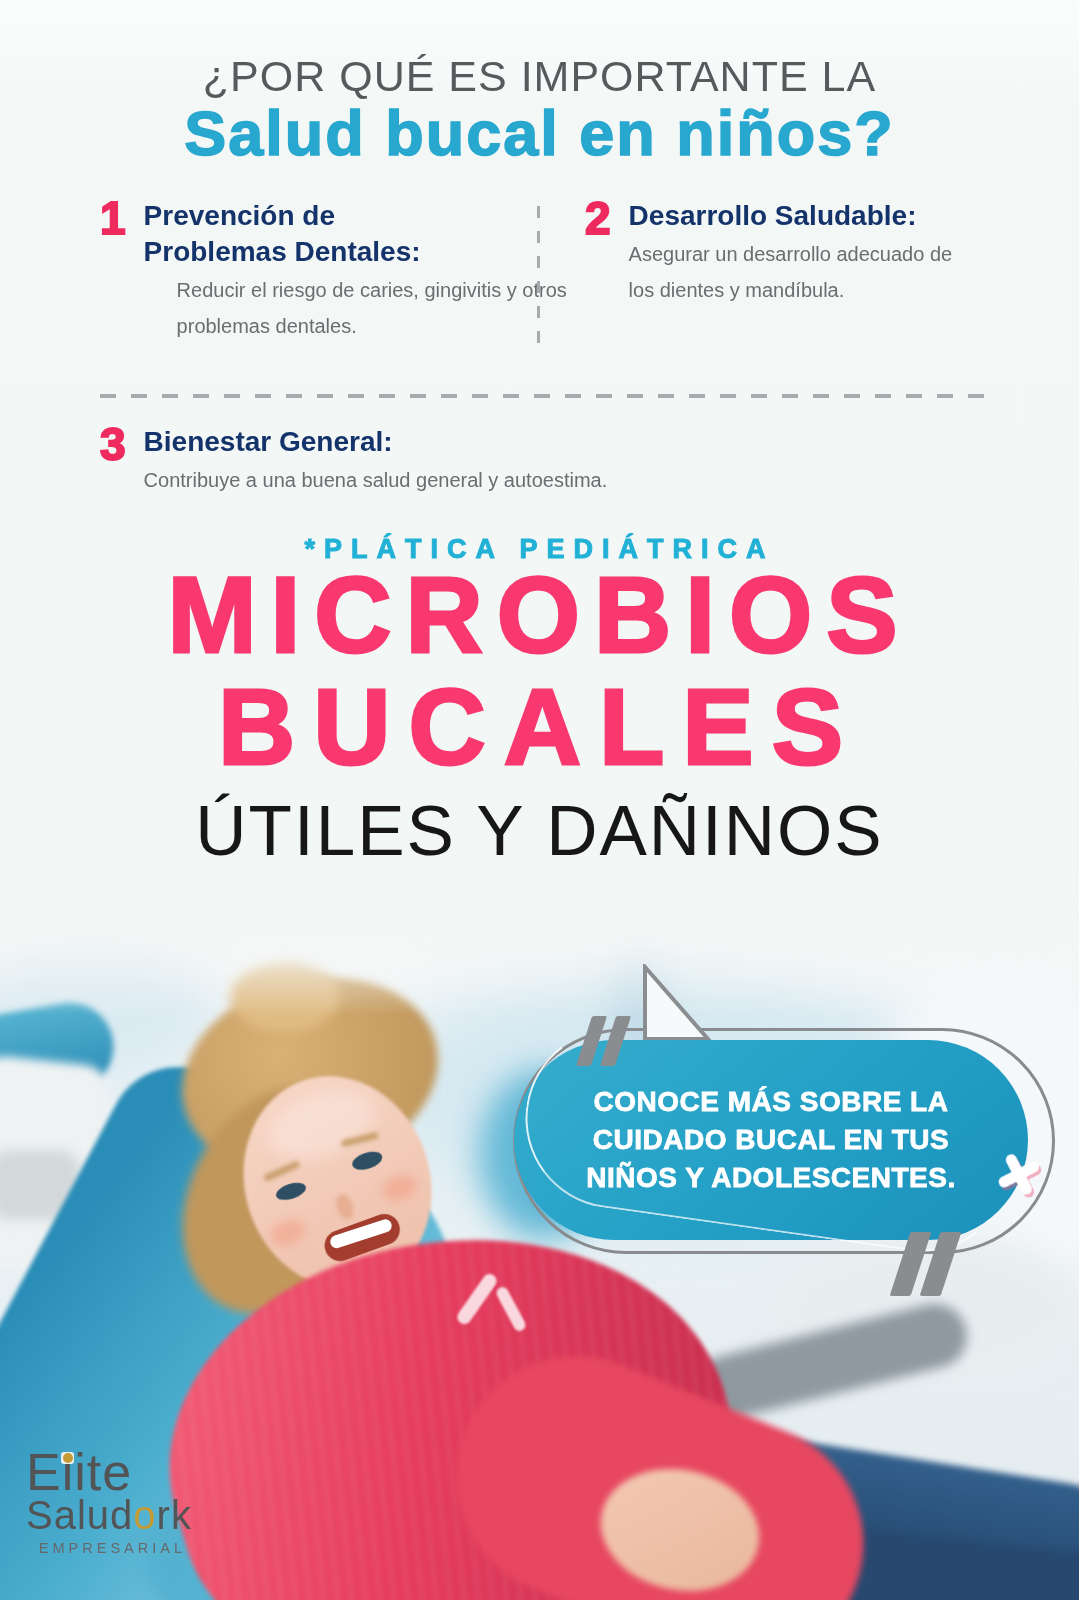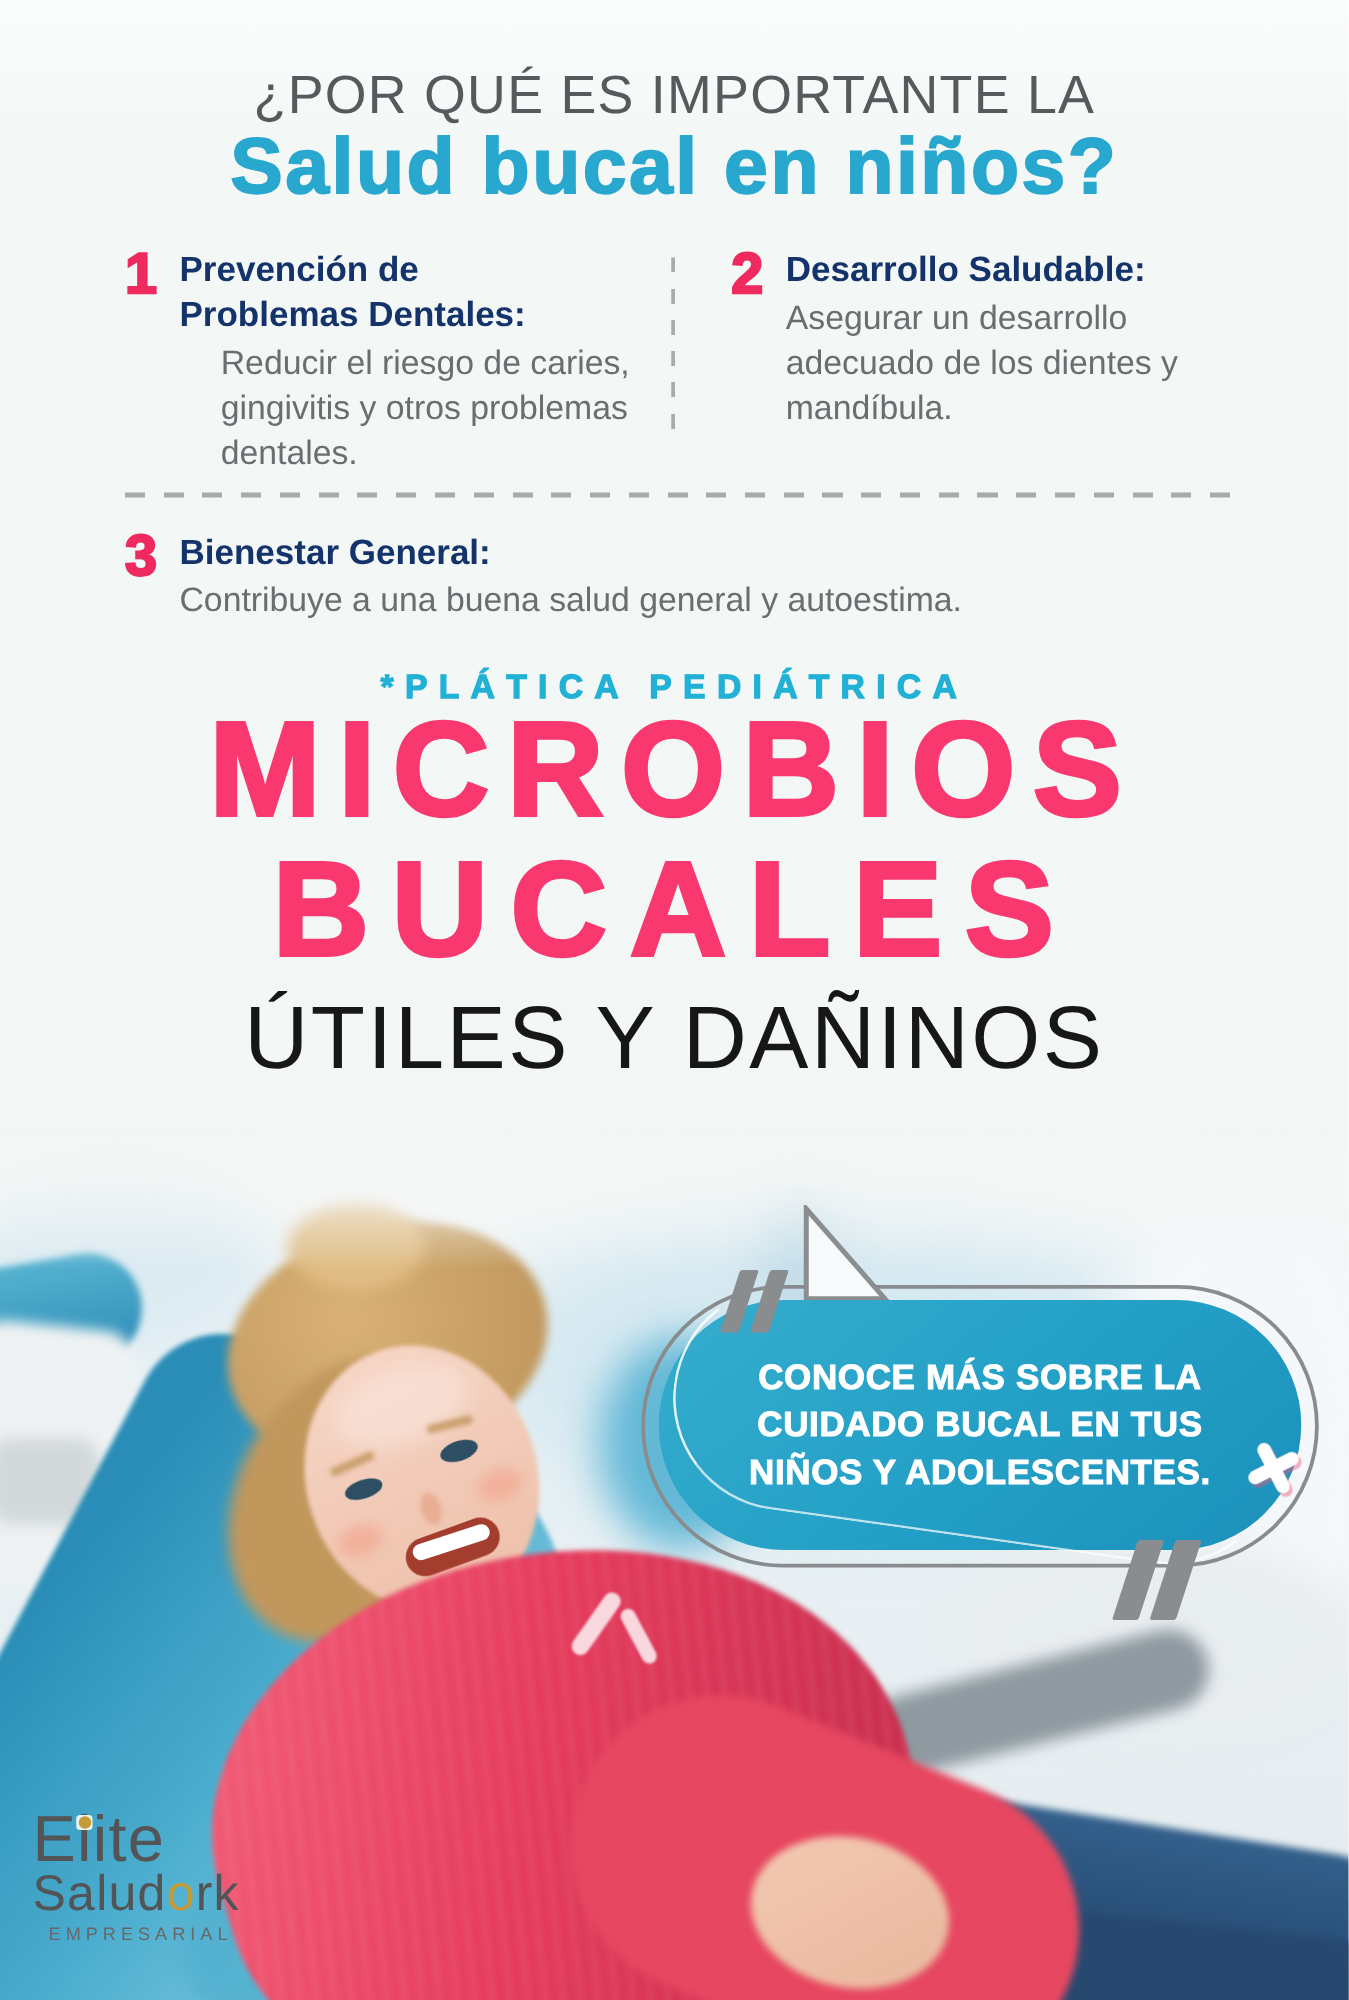--- a/index.html
+++ b/index.html
@@ -13,21 +13,21 @@
           font-size:43px;color:#58595c;letter-spacing:1px;font-weight:400;}
   .title2{position:absolute;top:97px;left:0;width:100%;text-align:center;
           font-size:63px;color:#28a7cf;font-weight:bold;letter-spacing:2px;
           -webkit-text-stroke:1.5px #28a7cf;}
 
   
   .benefit{position:absolute;display:flex;align-items:flex-start;}
   .num{font-weight:bold;font-size:46px;line-height:40px;color:#ee2a5e;
        -webkit-text-stroke:2px #ee2a5e;margin-right:18px;flex:0 0 auto;}
   .btitle{font-size:28px;line-height:36px;font-weight:bold;color:#14336b;}
-  .bbody{font-size:27px;line-height:36px;color:#6b6d70;margin-top:2px;}
+  .bbody{font-size:20px;line-height:36px;color:#6b6d70;margin-top:2px;}
   .b1{left:100px;top:198px;width:440px;}
   .b1 .btitle{width:340px;}
   .b1 .bbody{width:395px;margin-left:33px;}
   .b2{left:585px;top:198px;width:410px;}
   .b2 .btitle{width:380px;}
   .b2 .bbody{width:340px;}
   .b3{left:100px;top:424px;width:900px;}
   .b3 .bbody{width:820px;}
   .vdash{position:absolute;left:537px;top:206px;width:3px;height:140px;
          background:repeating-linear-gradient(180deg,#a6abad 0 12px,transparent 12px 25px);}
@@ -116,21 +116,21 @@
   .hand{left:600px;top:570px;width:160px;height:120px;border-radius:50%;
         background:linear-gradient(140deg,#f3c9b2,#e9b79c);transform:rotate(12deg);filter:blur(3px);}
 
   .topfade{left:0;top:0;width:1079px;height:115px;
            background:linear-gradient(180deg,#f3f6f5 0%,rgba(243,246,245,.8) 40%,rgba(243,246,245,0) 100%);}
 
   
   .bubOutline{position:absolute;left:513px;top:1028px;width:542px;height:226px;
               border:3.5px solid #898c8e;border-radius:113px;z-index:6;}
   .bubPointer{position:absolute;left:642px;top:964px;z-index:7;}
-  .bubPill{position:absolute;left:527px;top:1040px;width:514px;height:200px;border-radius:100px;
+  .bubPill{position:absolute;left:514px;top:1040px;width:514px;height:200px;border-radius:100px;
            background:linear-gradient(140deg,#35adcd 0%,#239fc6 55%,#1b90ba 100%);z-index:8;
            display:flex;flex-direction:column;justify-content:center;align-items:center;}
   .bubPill:before{content:"";position:absolute;left:10px;top:10px;right:14px;bottom:10px;
            border-radius:90px;border-left:2.5px solid rgba(255,255,255,.85);
            border-bottom:2.5px solid rgba(255,255,255,.7);border-top:2.5px solid transparent;
            border-right:2.5px solid transparent;transform:rotate(8deg);}
   .bubLine{font-size:28px;line-height:38px;font-weight:bold;color:#ffffff;letter-spacing:.5px;
            -webkit-text-stroke:.8px #ffffff;text-align:center;}
   .quote{position:absolute;display:flex;gap:9px;z-index:9;}
   .quote i{display:block;background:#8a8d8f;transform:skewX(-18deg);border-radius:2px;}

